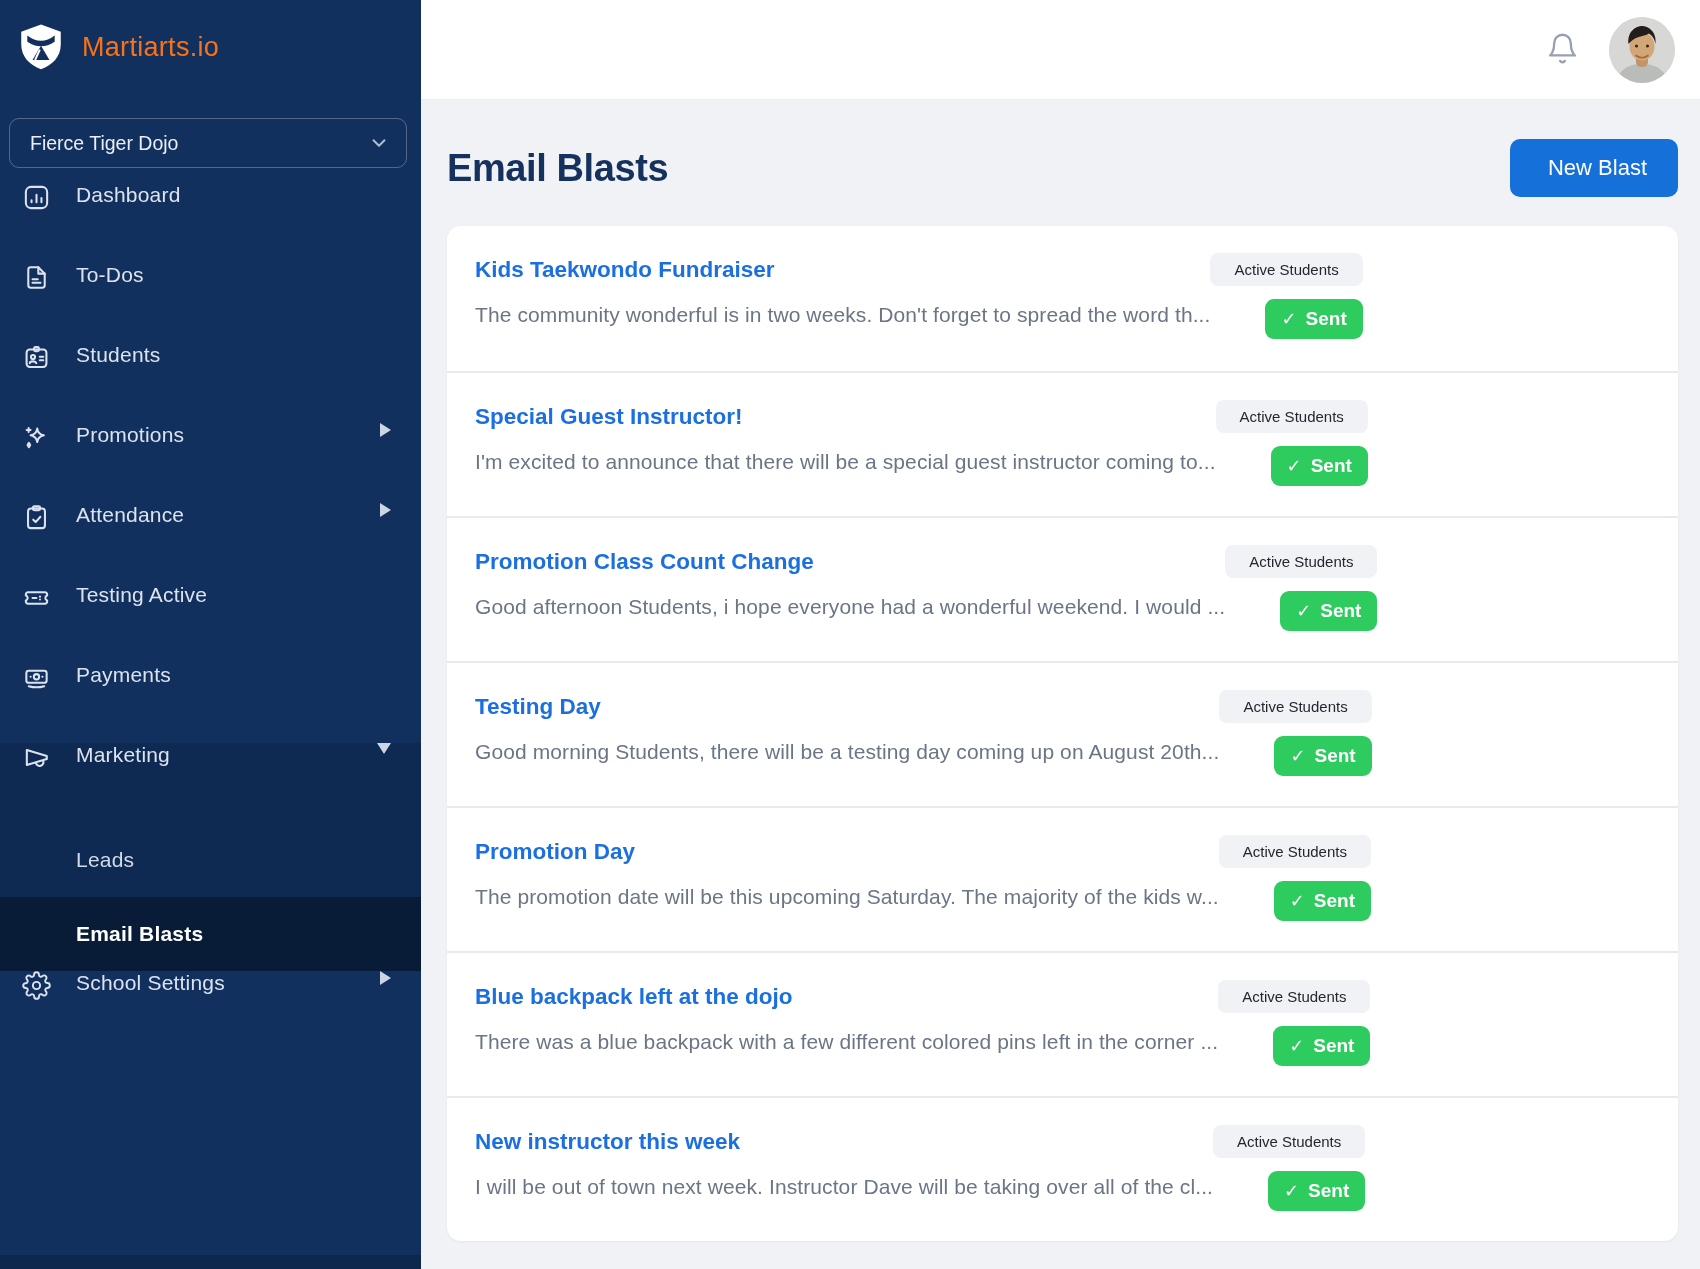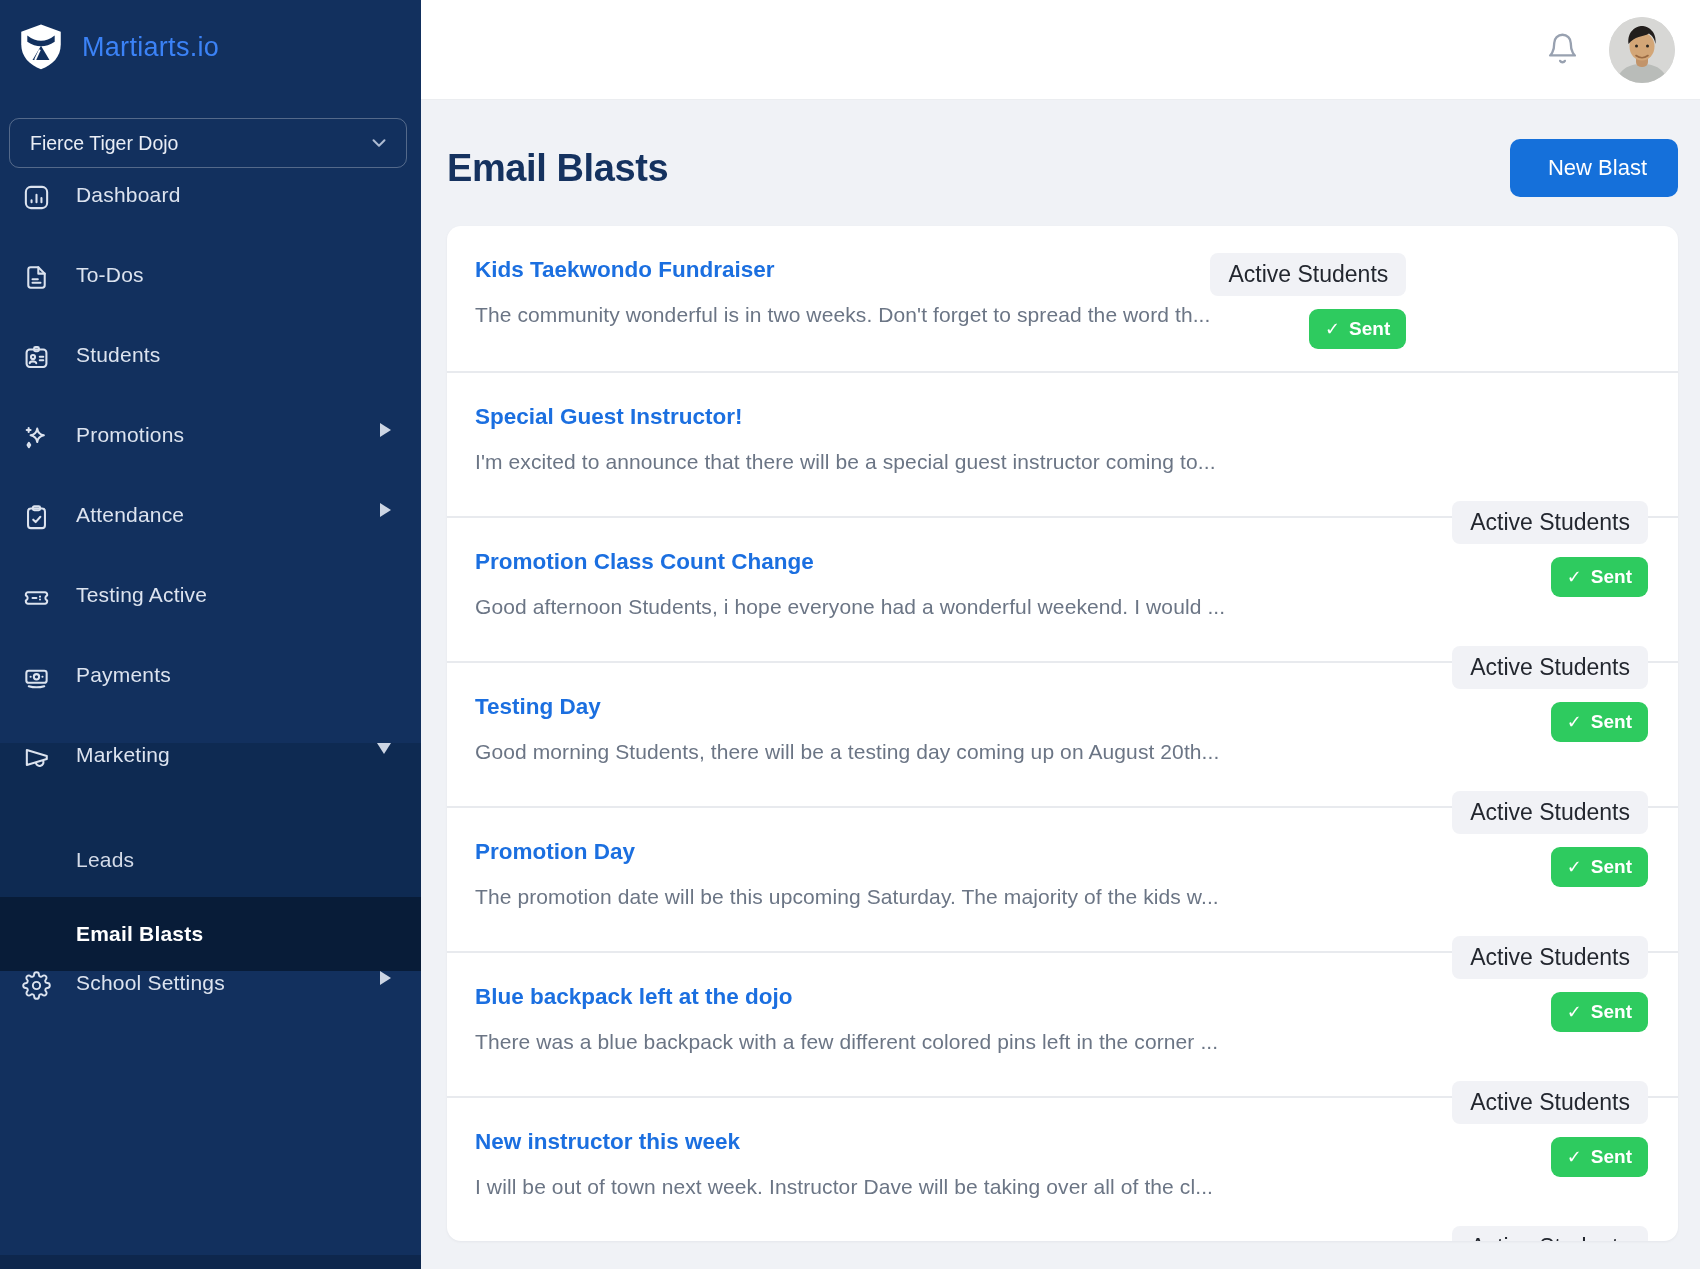--- a/index.html
+++ b/index.html
@@ -4,21 +4,21 @@
 <style>
   * { margin:0; padding:0; box-sizing:border-box; }
   html,body { width:1700px; height:1269px; }
   body { font-family:"Liberation Sans","DejaVu Sans",sans-serif; overflow:hidden; background:var(--page-bg,#f0f2f6); }
   .app { display:flex; width:1700px; height:1269px; }
 
   
   .sidebar { width:421px; flex:0 0 421px; height:100%; background:var(--sidebar-bg,#12305e); position:relative; overflow:hidden; }
   .brand { display:flex; align-items:center; gap:18px; padding:18px 20px 0 18px; height:76px; }
   .logo svg { display:block; }
-  .brand-name { font-size:27px; font-weight:500; color:#3b82f6; letter-spacing:.3px; }
+  .brand-name { font-size:27px; font-weight:500; color:#f97316; letter-spacing:.3px; }
   .school-select { margin:42px 14px 0 9px; width:398px; height:50px; display:flex; align-items:center; justify-content:space-between;
     padding:0 16px 0 20px; background:transparent; border:1.5px solid rgba(255,255,255,.28); border-radius:10px;
     color:#e9edf5; font-family:inherit; font-size:19.5px; cursor:pointer; }
   .school-chev { width:22px; height:22px; color:#aebbd2; display:flex; }
   .school-chev svg { width:22px; height:22px; }
   .nav { margin-top:15px; }
   .nav-item { height:80px; display:flex; padding:0 30px 0 22px; cursor:pointer; }
   .nav-icon { width:29px; height:29px; margin-right:25px; color:#dce3ef; flex:0 0 29px; display:flex; align-items:center; }
   .nav-icon svg { width:29px; height:29px; }
   .nav-label { font-size:21px; color:#dce3ef; flex:1; font-weight:400; letter-spacing:.2px; }
@@ -39,26 +39,26 @@
   .avatar svg { display:block; }
 
   .content { padding:39px 22px 0 26px; }
   .page-head { display:flex; justify-content:space-between; align-items:center; height:58px; }
   h1 { font-size:38px; font-weight:700; color:var(--heading,#15325f); letter-spacing:-.4px; }
   .new-blast { width:168px; height:58px; border:none; border-radius:10px; background:var(--button-blue,#1570da);
     color:#fff; font-size:22px; font-family:inherit; cursor:pointer;padding-left:7px; }
 
   .card { margin-top:29px; background:#ffffff; border-radius:14px; box-shadow:0 1px 3px rgba(16,24,40,.05); overflow:hidden; }
   .blast-row { height:145px; display:flex; justify-content:flex-start; padding:0 30px 0 28px; }
-  .blast-row + .blast-row { border-top:2px solid #e8eaee;flex-direction:column; }
+  .blast-row + .blast-row { border-top:2px solid #e8eaee; }
   .blast-main { padding-top:31px; min-width:0; }
   .blast-title { font-size:22.5px; font-weight:600; color:var(--link-blue,#1b6fe0); text-decoration:none; display:inline-block; cursor:pointer; }
   .blast-preview { margin-top:20px; font-size:21px; color:var(--preview-gray,#6b7585); letter-spacing:.1px; }
   .blast-meta { padding-top:27px; display:flex; flex-direction:column; align-items:flex-end; gap:13px; flex:0 0 auto; }
-  .audience-pill { background:var(--badge-bg,#f1f2f6); color:var(--badge-text,#23272f); font-size:23px; padding:8px 18px; border-radius:8px; white-space:nowrap; }
+  .audience-pill { background:var(--badge-bg,#f1f2f6); color:var(--badge-text,#23272f); font-size:15px; padding:8px 24px; border-radius:8px; white-space:nowrap; }
   .sent-badge { background:var(--sent-green,#2ecb5f); color:#ffffff; font-size:19px; font-weight:600; padding:9px 16px; border-radius:9px;
     display:flex; align-items:center; gap:9px; white-space:nowrap; }
   .check-glyph { font-size:18px; font-weight:700; }
 </style>
 </head>
 <body>
 
 <div class="app">
 
   <aside class="sidebar">

